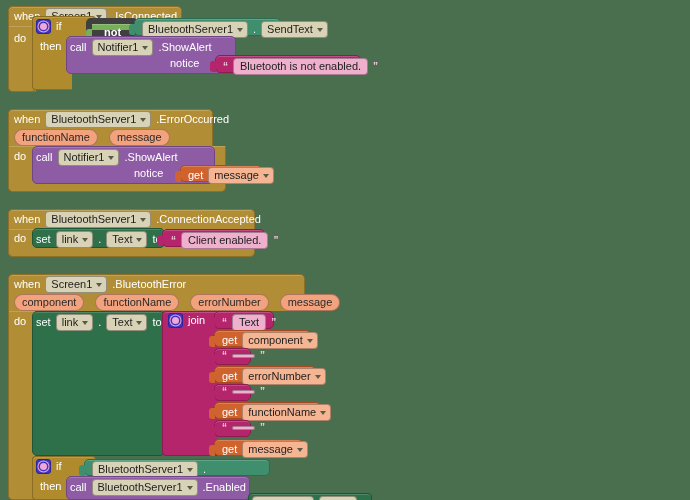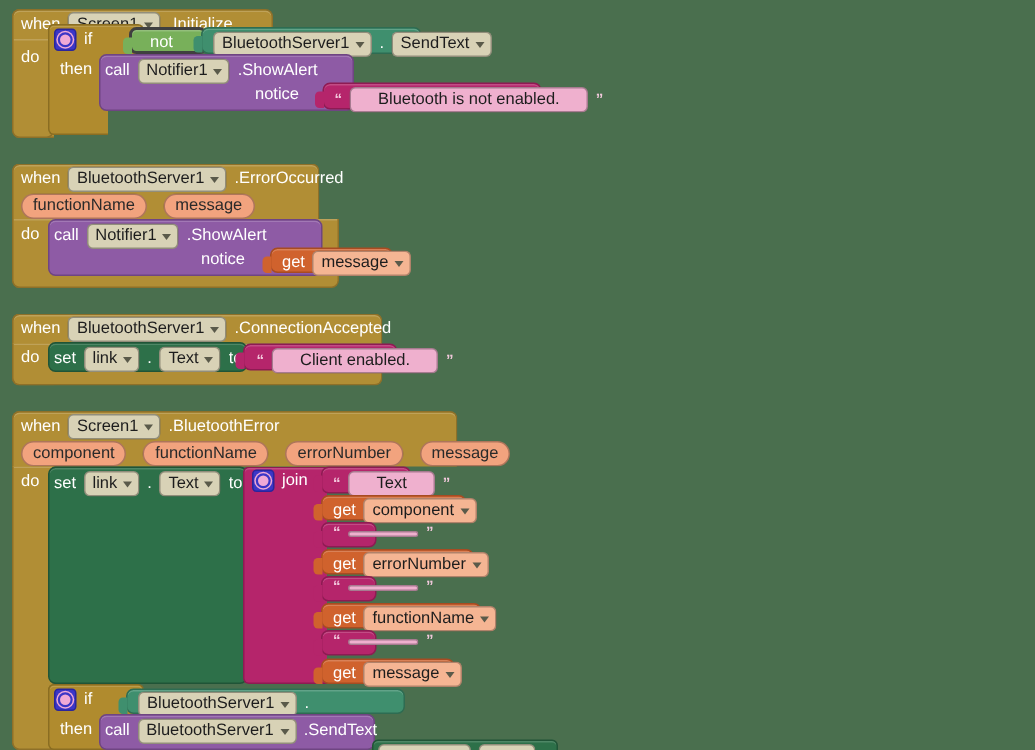--- a/index.html
+++ b/index.html
@@ -33,35 +33,35 @@
   .param{
     display:inline-flex;align-items:center;background:#f2a37e;color:#2a2a2a;
     border:1px solid rgba(0,0,0,.28);border-radius:9px;padding:1px 7px;
     font-size:11px;line-height:13px;margin-right:6px;
   }
 
   
   .ctrl{background:#b08b2e;border:1px solid #8a6d22;border-radius:5px;
         box-shadow:inset 0 1px 0 rgba(255,255,255,.15);}
   
-  .logic{background:#78b05a;border:2px solid #404040;border-radius:5px;
-         box-shadow:inset 0 1px 0 rgba(255,255,255,.2);}
+  .logic{background:#78b05a;border:6px solid #404040;border-radius:5px;
+         box-shadow:inset 0 1px 0 rgba(255,255,255,.2);font-weight:bold;}
   
   .compget{background:#3f8f6e;border:1px solid #2e6c52;border-radius:5px;
            box-shadow:inset 0 1px 0 rgba(255,255,255,.18);}
   .setter{background:#2d7049;border:1px solid #205437;border-radius:5px;
           box-shadow:inset 0 1px 0 rgba(255,255,255,.16);}
   
   .call{background:#8e5ba5;border:1px solid #6f4582;border-radius:5px;
         box-shadow:inset 0 1px 0 rgba(255,255,255,.18);}
   
   .txt{background:#b5256b;border:1px solid #8e1b53;border-radius:5px;
        box-shadow:inset 0 1px 0 rgba(255,255,255,.18);}
   .txtfield{background:#efb0ce;color:#1d1d1d;border:1px solid rgba(0,0,0,.3);
-            border-radius:4px;padding:1px 18px;line-height:13px;font-size:11px;}
+            border-radius:4px;padding:1px 6px;line-height:13px;font-size:11px;}
   .quote{color:#f3c9dd;font-size:10px;font-weight:bold;}
   
   .varget{background:#d0622d;border:1px solid #a74c22;border-radius:5px;
           box-shadow:inset 0 1px 0 rgba(255,255,255,.2);}
   .varfield{background:#f5b593;color:#1d1d1d;border:1px solid rgba(0,0,0,.28);
             border-radius:4px;padding:1px 4px 1px 5px;line-height:13px;font-size:11px;
             display:inline-flex;align-items:center;gap:3px;}
 
   
   .gear{width:13px;height:13px;border-radius:3px;background:#3b36c7;
@@ -81,21 +81,21 @@
 
   <div class="blk evt" style="left:8px;top:6px;width:28px;height:86px;border-radius:5px 0 0 5px;border-right:none;"></div>
   <div class="blk evt" style="left:8px;top:6px;width:174px;height:20px;border-bottom:none;border-radius:5px 5px 0 0;"></div>
   <div class="blk" style="left:14px;top:8px;height:16px;">
     <div class="row">
       <span class="lbl">when</span>
       <span class="fld">
         <span>Screen1</span>
           <i class="caret"></i>
       </span>
-      <span class="lbl">.Initialize</span>
+      <span class="lbl">.IsConnected</span>
     </div>
   </div>
   <div class="blk evt" style="left:8px;top:26px;width:28px;height:66px;border-top:none;border-radius:0 0 5px 5px;"></div>
   <div class="blk" style="left:14px;top:32px;">
     <span class="lbl">do</span>
   </div>
 
   <div class="blk ctrl" style="left:32px;top:16px;width:40px;height:74px;border-radius:4px 0 0 4px;border-right:none;"></div>
   <div class="blk ctrl" style="left:32px;top:16px;width:64px;height:22px;border-radius:4px 4px 0 0;border-bottom:none;"></div>
   <div class="blk" style="left:36px;top:19px;">
@@ -398,21 +398,21 @@
     <span class="lbl">then</span>
   </div>
   <div class="blk call" style="left:66px;top:476px;width:184px;height:24px;"></div>
   <div class="blk" style="left:70px;top:479px;">
     <div class="row">
       <span class="lbl">call</span>
       <span class="fld">
         <span>BluetoothServer1</span>
           <i class="caret"></i>
       </span>
-      <span class="lbl">.SendText</span>
+      <span class="lbl">.Enabled</span>
     </div>
   </div>
 
   <div class="blk setter" style="left:248px;top:493px;width:124px;height:14px;border-radius:4px;"></div>
   <div class="blk" style="left:252px;top:496px;">
     <div class="row">
       <span class="fld" style="width:60px;height:9px;padding:0;"></span>
       <span class="fld" style="width:36px;height:9px;padding:0;"></span>
     </div>
   </div>

